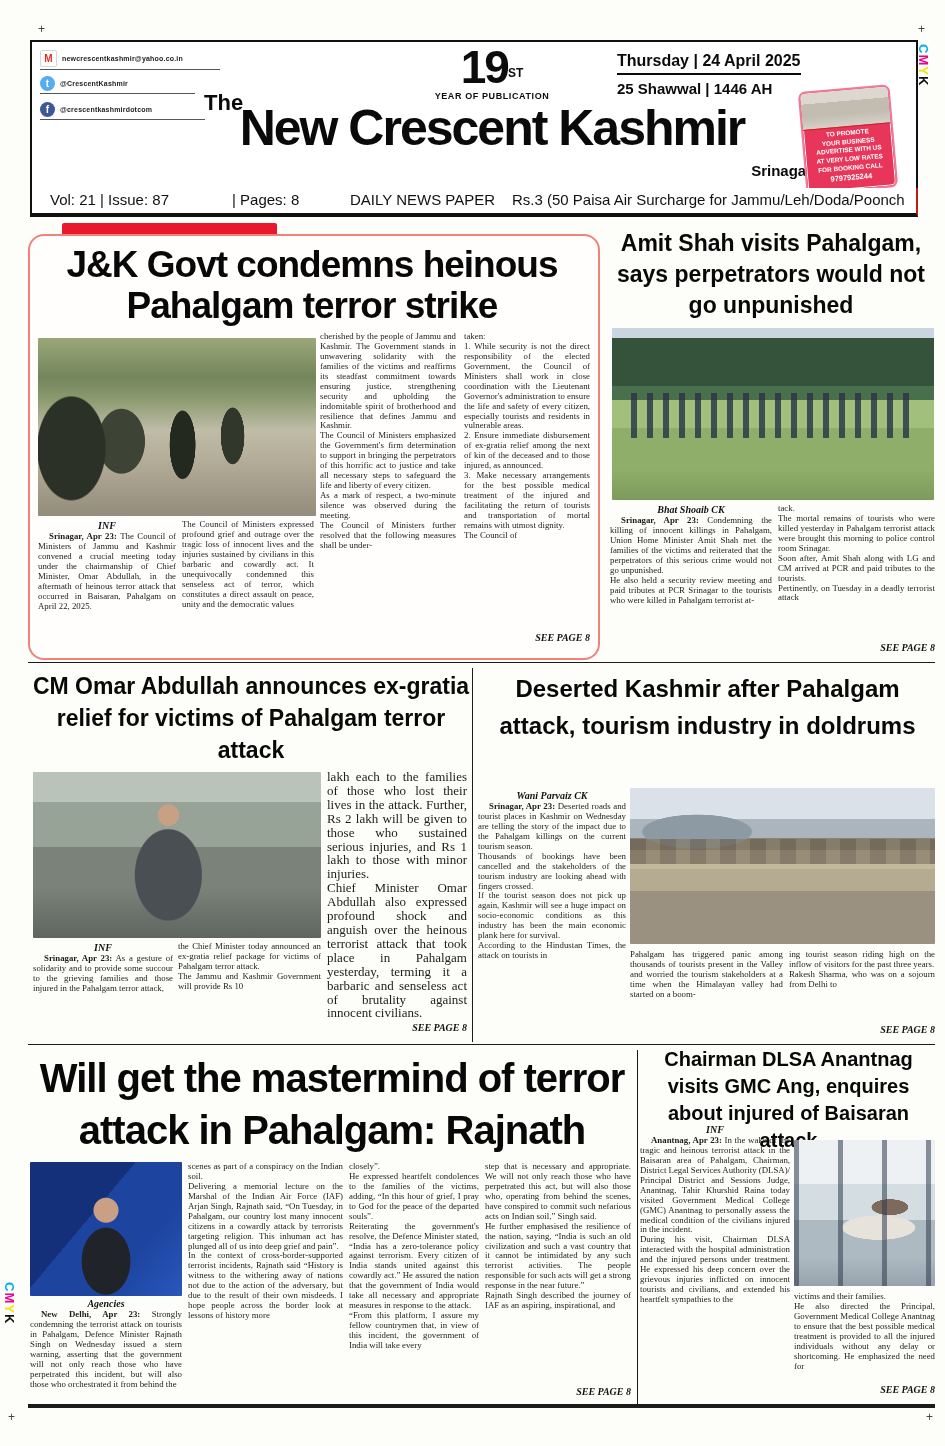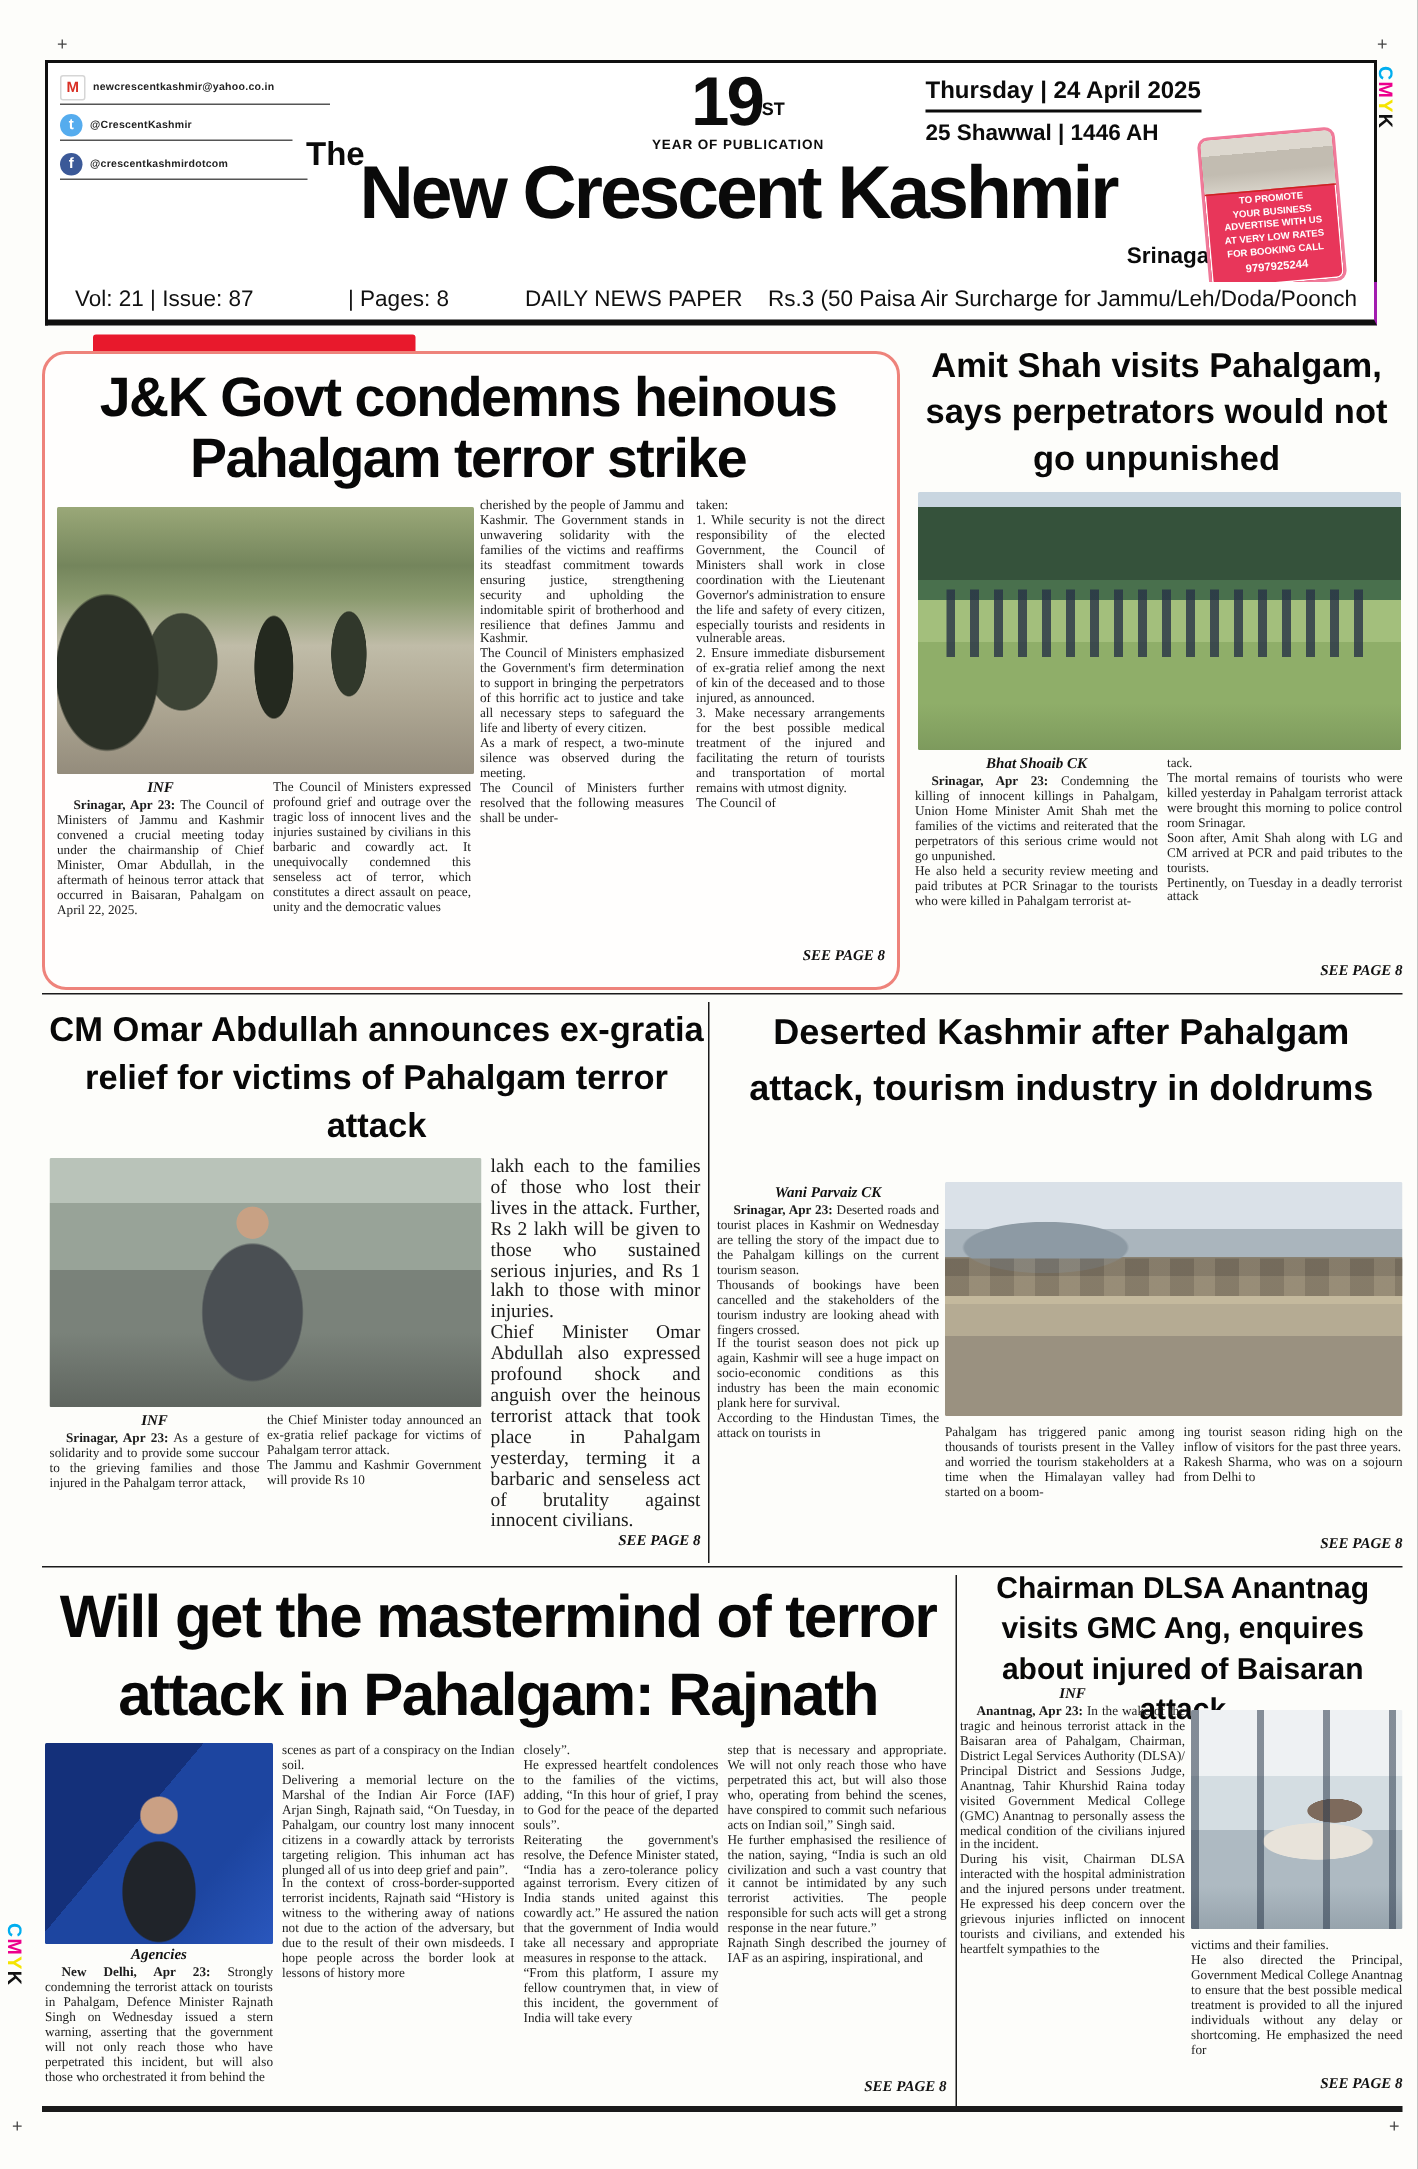--- a/index.html
+++ b/index.html
@@ -33,21 +33,21 @@
   .adbox{position:absolute;left:770px;top:46px;width:88px;height:99px;transform:rotate(-5deg);
          border:2px solid #f07a9a;border-radius:7px;overflow:hidden;background:#e8365a;box-shadow:0 0 0 1px #fff inset;}
   .adthumb{height:36px;background:linear-gradient(180deg,#ddd8cf 0 30%,#c2bcb1 30% 65%,#d6d1c7 100%);border-bottom:1px solid #c22;}
   .adtext{font:bold 6.4px/1.35 "Liberation Sans",sans-serif;color:#fff;text-align:center;white-space:pre-line;padding-top:2px;}
   .adphone{font:bold 7.5px "Liberation Sans",sans-serif;color:#fff;text-align:center;margin-top:1px;}
   .cmyk{position:absolute;writing-mode:vertical-rl;font:bold 13px "Liberation Sans",sans-serif;letter-spacing:1px;}
   .cmyk .c{color:#00aeef;}.cmyk .m{color:#ec008c;}.cmyk .y{color:#f5e400;}.cmyk .k{color:#111;}
 
   
   .infobar{position:absolute;left:30px;top:188px;width:884px;height:25px;background:#fff;
-           border-left:2px solid #101010;border-right:2px solid #a21caf;border-bottom:4px solid #101010;
+           border-left:2px solid #101010;border-right:2px solid #b91c1c;border-bottom:4px solid #101010;
            font:15px "Liberation Sans",sans-serif;color:#111;}
   .infobar span{position:absolute;top:3px;white-space:nowrap;}
 
   
   .hl{position:absolute;font-family:"Liberation Sans",sans-serif;font-weight:800;text-align:center;color:#080808;}
   .bt{position:absolute;font-size:8.8px;line-height:1.13;text-align:justify;overflow:hidden;color:#1c1c1c;}
   .btx{white-space:pre-line;}
   .sm{font-size:13px;line-height:1.07;}
   .dl{font-weight:bold;padding-left:11px;}
   .byline{position:absolute;font:bold italic 10px "Liberation Serif",serif;font-style:italic;text-align:center;color:#111;}

